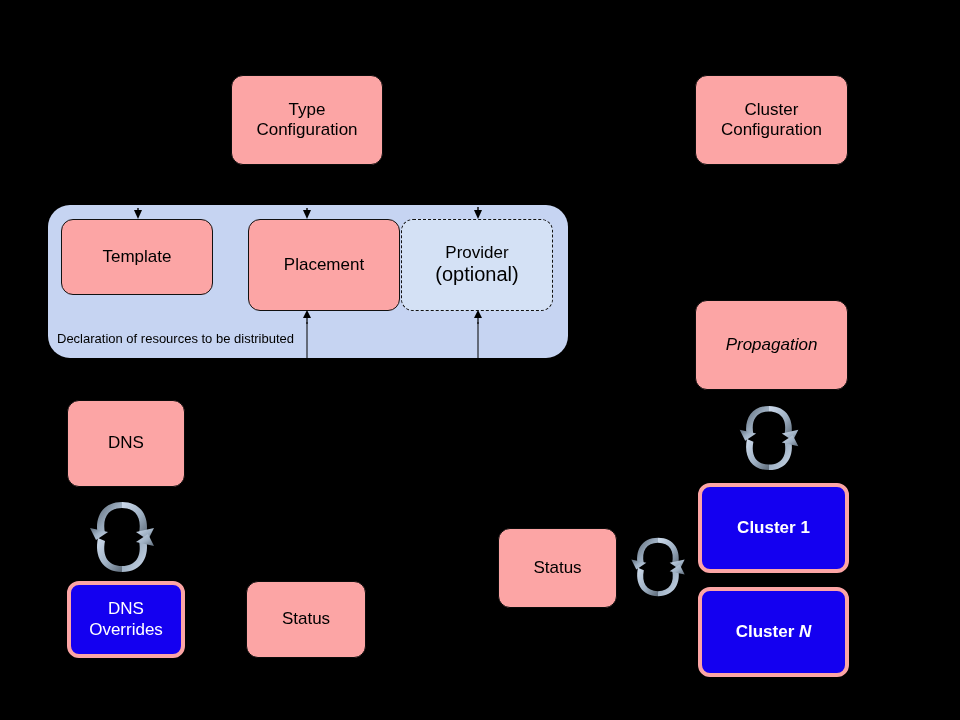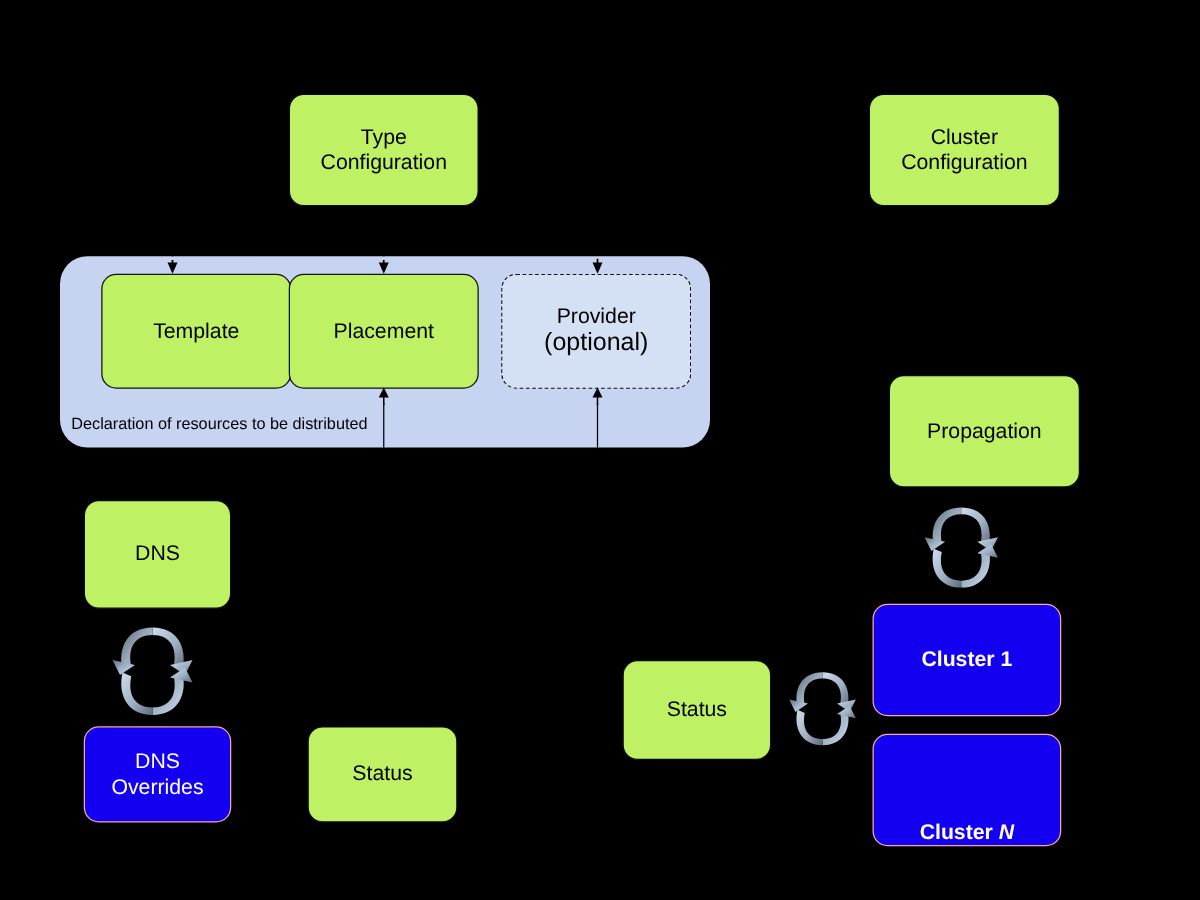--- a/index.html
+++ b/index.html
@@ -20,33 +20,33 @@
   .node {
     position: absolute;
     box-sizing: border-box;
     border-radius: 12px;
     display: flex;
     align-items: center;
     justify-content: center;
     text-align: center;
     line-height: 1.18;
     color: #000000;
-    background: #bef264;
+    background: #fca5a5;
     border: 1px solid #0b0b0b;
     font-size: 17px;
     z-index: 5;
   }
   .node.plain  { border: 1px solid #111111; }
   .node.shadow { box-shadow: 3px 3px 0 rgba(0,0,0,0.35); }
 
   
   .node.blue {
     background: #1400f0;
     color: #ffffff;
-    border: 1px solid #fca5a5;
+    border: 4px solid #fca5a5;
   }
   .node.blue.bold { font-weight: bold; }
 
   
   .group {
     position: absolute;
     box-sizing: border-box;
     background: #c6d4f2;
     border-radius: 22px;
     z-index: 2;
@@ -108,25 +108,25 @@
 
   <div class="conn" style="left:468px; top:186px; width:20px; height:34px;">
     <svg width="20" height="34" viewBox="0 0 20 34">
       <line x1="10" y1="0" x2="10" y2="26" stroke="#000" stroke-width="1.4" stroke-dasharray="4,3"></line>
       <polygon points="10,33 6,24 14,24" fill="#000"></polygon>
     </svg>
   </div>
 
   <div class="group" style="left:48px; top:205px; width:520px; height:153px;"></div>
 
-  <div class="node plain" style="left:61px; top:219px; width:152px; height:92px; z-index:5;margin-left:20px;">
+  <div class="node plain" style="left:61px; top:219px; width:152px; height:76px; z-index:5;">
     <span>Template</span>
   </div>
 
-  <div class="node plain" style="left:231px; top:219px; width:152px; height:92px; z-index:5;">
+  <div class="node plain" style="left:248px; top:219px; width:152px; height:92px; z-index:5;">
     <span>Placement</span>
   </div>
 
   <div class="node" style="left:401px; top:219px; width:152px; height:92px; z-index:5;
               border:1.4px dashed #111; background:#d4e1f5;">
     <span>
       <span>Provider</span>
       <span class="sub">(optional)</span>
     </span>
   </div>
@@ -190,41 +190,41 @@
     <span>
       <span>DNS</span><br>
       <span>Overrides</span>
     </span>
   </div>
 
   <div class="node shadow" style="left:246px; top:581px; width:120px; height:77px;">
     <span>Status</span>
   </div>
 
-  <div class="node shadow" style="left:711px; top:300px; width:153px; height:90px;">
+  <div class="node shadow" style="left:695px; top:300px; width:153px; height:90px;font-style:italic;">
     <span>Propagation</span>
   </div>
 
   <div class="sync" style="left:736px; top:398px; width:66px; height:80px;">
     <svg width="66" height="80" viewBox="0 0 72 82">
       <path d="M36,6 C56,6 64,22 60,40 L53,37 C56,22 50,12 36,12 Z" fill="url(#g1)"></path>
       <polygon points="62,44 50,36 68,32" fill="url(#g1)"></polygon>
       <path d="M36,6 C16,6 8,22 12,40 L19,37 C16,22 22,12 36,12 Z" fill="url(#g2)" opacity="0.95"></path>
       <polygon points="10,44 22,36 4,32" fill="url(#g2)"></polygon>
       <path d="M36,76 C56,76 64,60 60,42 L53,45 C56,60 50,70 36,70 Z" fill="url(#g2)"></path>
       <path d="M36,76 C16,76 8,60 12,42 L19,45 C16,60 22,70 36,70 Z" fill="url(#g1)"></path>
       <polygon points="62,38 50,46 68,50" fill="url(#g1)"></polygon>
     </svg>
   </div>
 
   <div class="node blue bold shadow" style="left:698px; top:483px; width:151px; height:90px;">
     <span><span>Cluster </span><span class="ital" style="font-style:normal;">1</span></span>
   </div>
 
-  <div class="node blue bold shadow" style="left:698px; top:587px; width:151px; height:90px;align-items:flex-end;">
+  <div class="node blue bold shadow" style="left:698px; top:587px; width:151px; height:90px;">
     <span><span>Cluster </span><span class="ital">N</span></span>
   </div>
 
   <div class="node shadow" style="left:498px; top:528px; width:119px; height:80px;justify-content:center;">
     <span>Status</span>
   </div>
 
   <div class="sync" style="left:628px; top:528px; width:60px; height:78px;">
     <svg width="60" height="78" viewBox="0 0 72 82">
       <path d="M36,6 C56,6 64,22 60,40 L53,37 C56,22 50,12 36,12 Z" fill="url(#g1)"></path>

